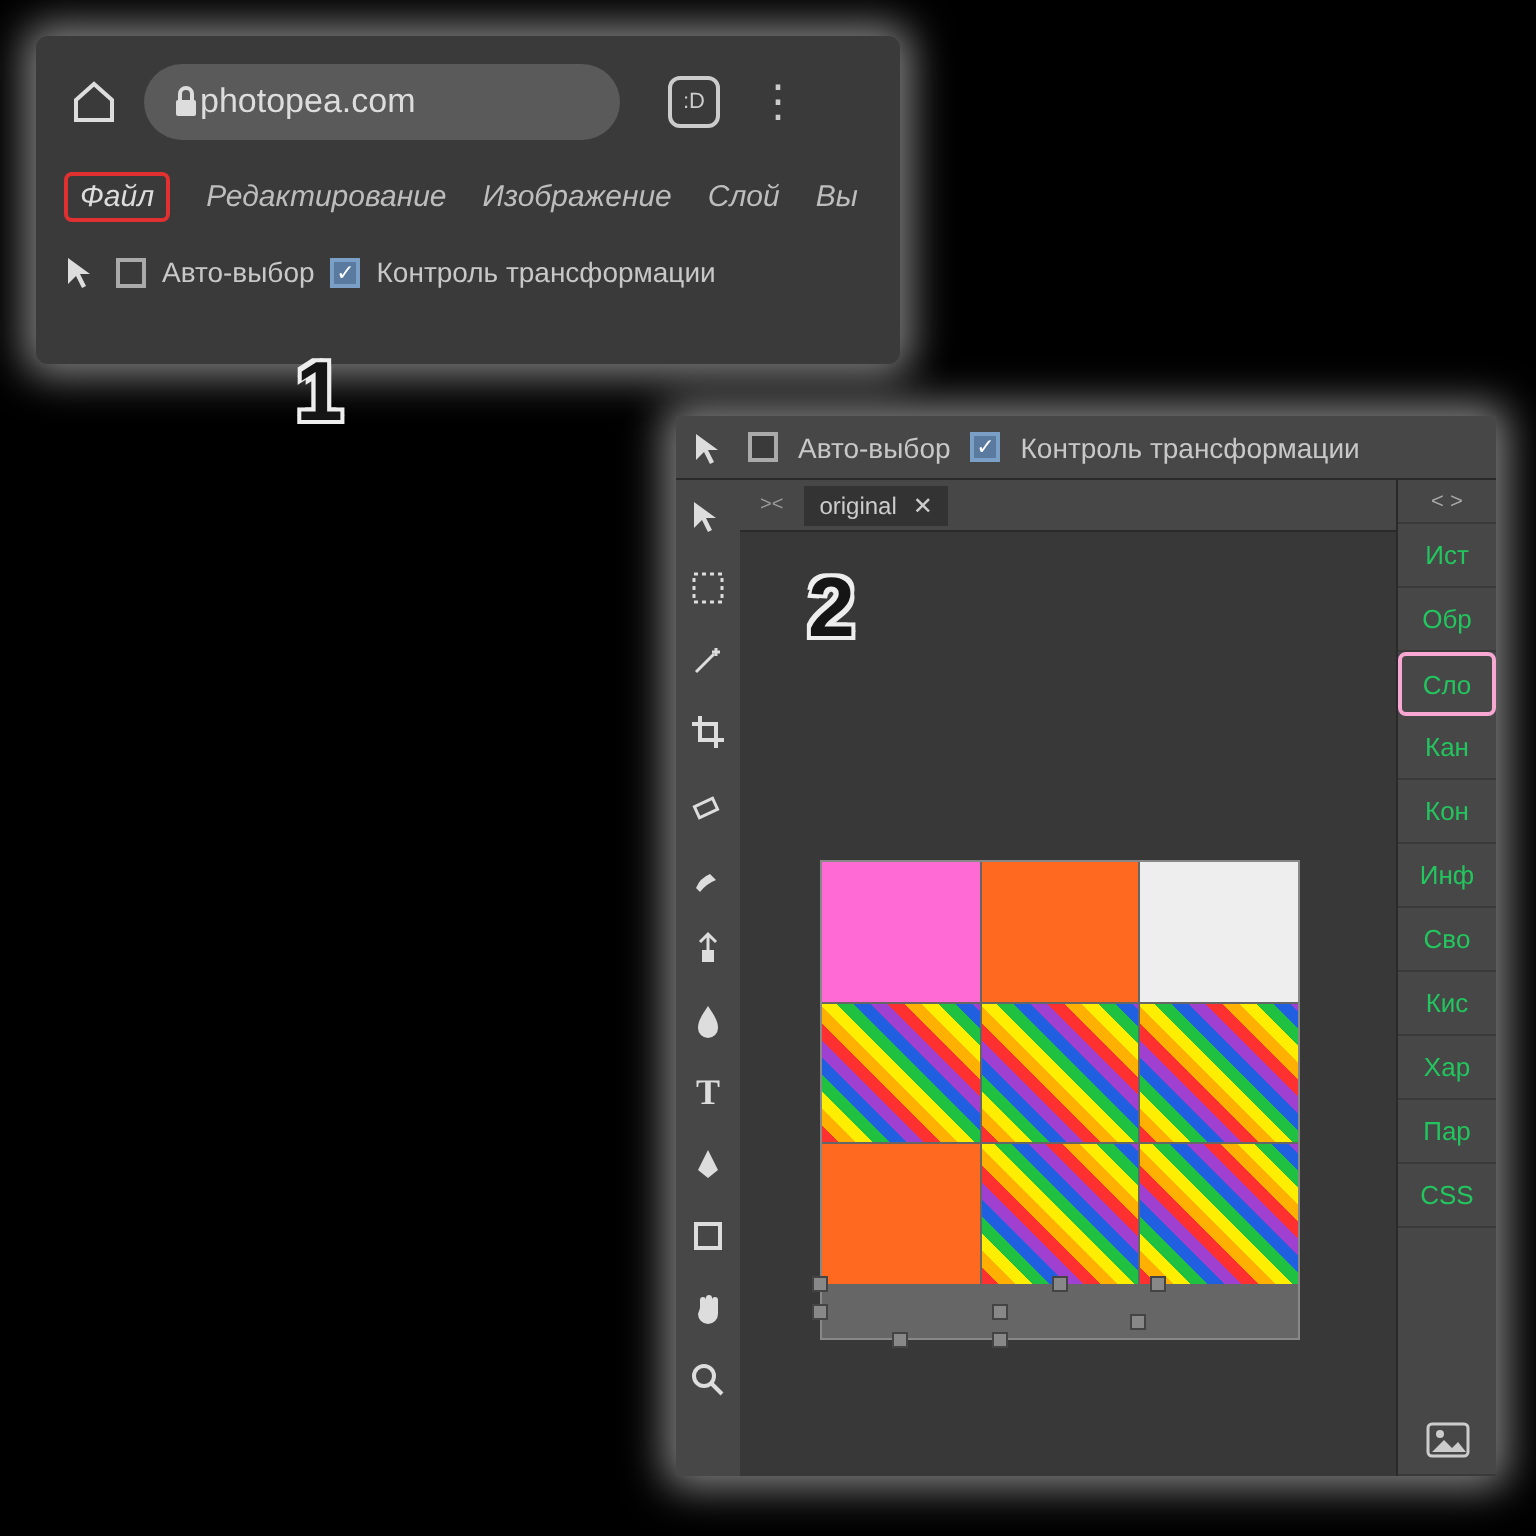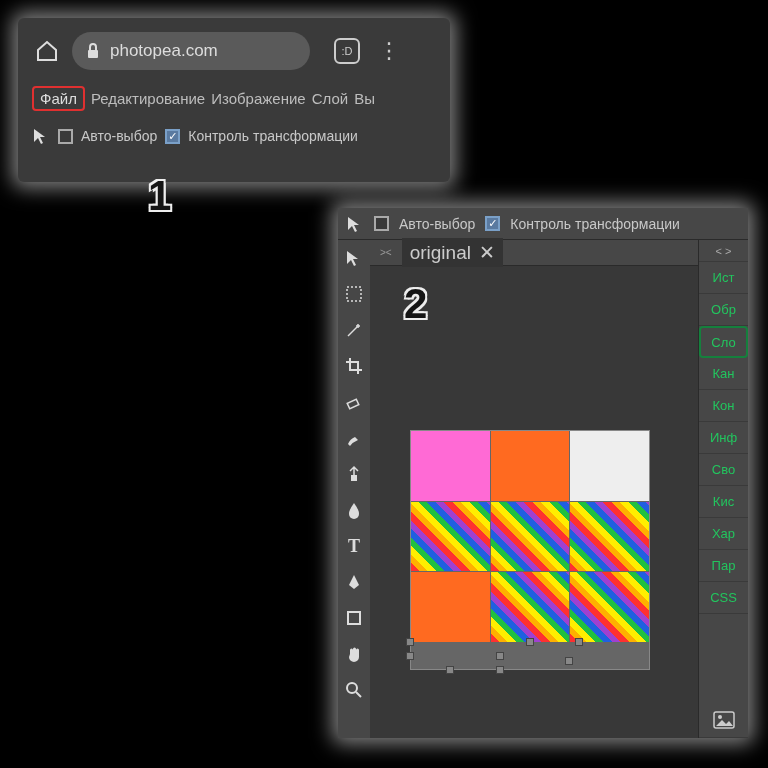--- a/index.html
+++ b/index.html
@@ -20,31 +20,31 @@
 }
 .home-icon { width: 26px; height: 26px; display:flex; align-items:center; justify-content:center; }
 .url-pill {
   flex: 0 0 238px;
   background: #5a5a5a;
   border-radius: 20px;
   height: 38px;
   display: flex;
   align-items: center;
   padding: 0 14px;
-  gap: 10px;
+  gap: 0;
   color: #ddd;
   font-size: 17px;
 }
 .lock-i { font-size: 14px; }
 .browser-right { display: flex; gap: 18px; margin-left: 12px; color: #ccc; align-items:center;}
 .sq { width:26px; height:26px; border:2px solid #ccc; border-radius:6px; display:flex; align-items:center; justify-content:center; font-size:11px;}
 .dots-v { font-size: 22px; }
 .menu-row {
-  display: flex; gap: 6px; align-items: center;
-  padding: 10px 6px; color: #bdbdbd; font-size: 15px;
+  display: flex; gap: 18px; align-items: center;
+  padding: 10px 6px; color: #bdbdbd; font-size: 15px; font-style: italic;
 }
 .menu-item-hl {
   border: 2px solid #e03030;
   border-radius: 4px;
   padding: 2px 6px;
   color: #ddd;
 }
 .opt-row {
   display: flex; align-items: center; gap: 8px;
   padding: 6px 6px; color: #c8c8c8; font-size: 14px;
@@ -85,38 +85,38 @@
 .p2-body { display: grid; grid-template-columns: 32px 1fr 50px; }
 .toolcol {
   background: #474747;
   display: flex; flex-direction: column; align-items: center;
   gap: 12px; padding-top: 6px;
 }
 .toolcol .t { width:24px; height:24px; display:flex; align-items:center; justify-content:center; color:#ddd; font-size:18px;}
 .canvas-area { background: #383838; position:relative; }
 .tabbar { background:#474747; height:26px; display:flex; align-items:center; padding-left:10px; gap:10px; color:#ccc; font-size:12px; border-bottom:1px solid #2a2a2a;}
 .tabbar .arr { font-size:10px; color:#999;}
-.tab { background:#333; padding:3px 8px; display:flex; gap:8px; align-items:center; font-size:19px;}
+.tab { background:#333; padding:3px 8px; display:flex; gap:8px; align-items:center; font-size:12px;}
 .tab .x { cursor:default; }
 .canvas {
   position:absolute; top:190px; left:40px; width:240px; height:240px;
   display:grid; grid-template-columns:1fr 1fr 1fr; grid-template-rows:1fr 1fr 1fr;
   border:1px solid #888; gap:1px; background:#666;
 }
 .canvas > div { background:#888; position:relative; overflow:hidden;}
 .canvas .stripes { background: repeating-linear-gradient(45deg,#ff3030 0 6px,#ffb000 6px 12px,#ffee00 12px 18px,#20c040 18px 24px,#2060e0 24px 30px,#a040d0 30px 36px); }
 .canvas .pink { background:#ff6ad5;}
 .canvas .orange { background:#ff6a20;}
 .canvas .white { background:#eee;}
 .handle { position:absolute; width:8px; height:8px; background:#fff; border:1px solid #444;}
 .h-tl{top:-5px;left:-5px}.h-tr{top:-5px;right:-5px}.h-bl{bottom:-5px;left:-5px}.h-br{bottom:-5px;right:-5px}
 .h-t{top:-5px;left:calc(50% - 4px)}.h-b{bottom:-5px;left:calc(50% - 4px)}.h-l{left:-5px;top:calc(50% - 4px)}.h-r{right:-5px;top:calc(50% - 4px)}
 .rightcol { background:#474747; display:flex; flex-direction:column; border-left:1px solid #2a2a2a;}
 .rightcol .ritem { height:32px; display:flex; align-items:center; justify-content:center; color:#22c55e; font-size:13px; border-bottom:1px solid #3a3a3a;}
-.rightcol .ritem.hl { border:2px solid #15803d; border-radius:4px; }
+.rightcol .ritem.hl { border:2px solid #f9a8d4; border-radius:4px; }
 .rightcol .rtop { font-size:11px; color:#aaa; height:22px;}
 .rightcol .rbot { margin-top:auto; height:36px;}
 svg { display:block; }
 </style>
 </head>
 <body>
 
 <div class="panel1">
   <div class="browser-bar">
     <div class="home-icon">

